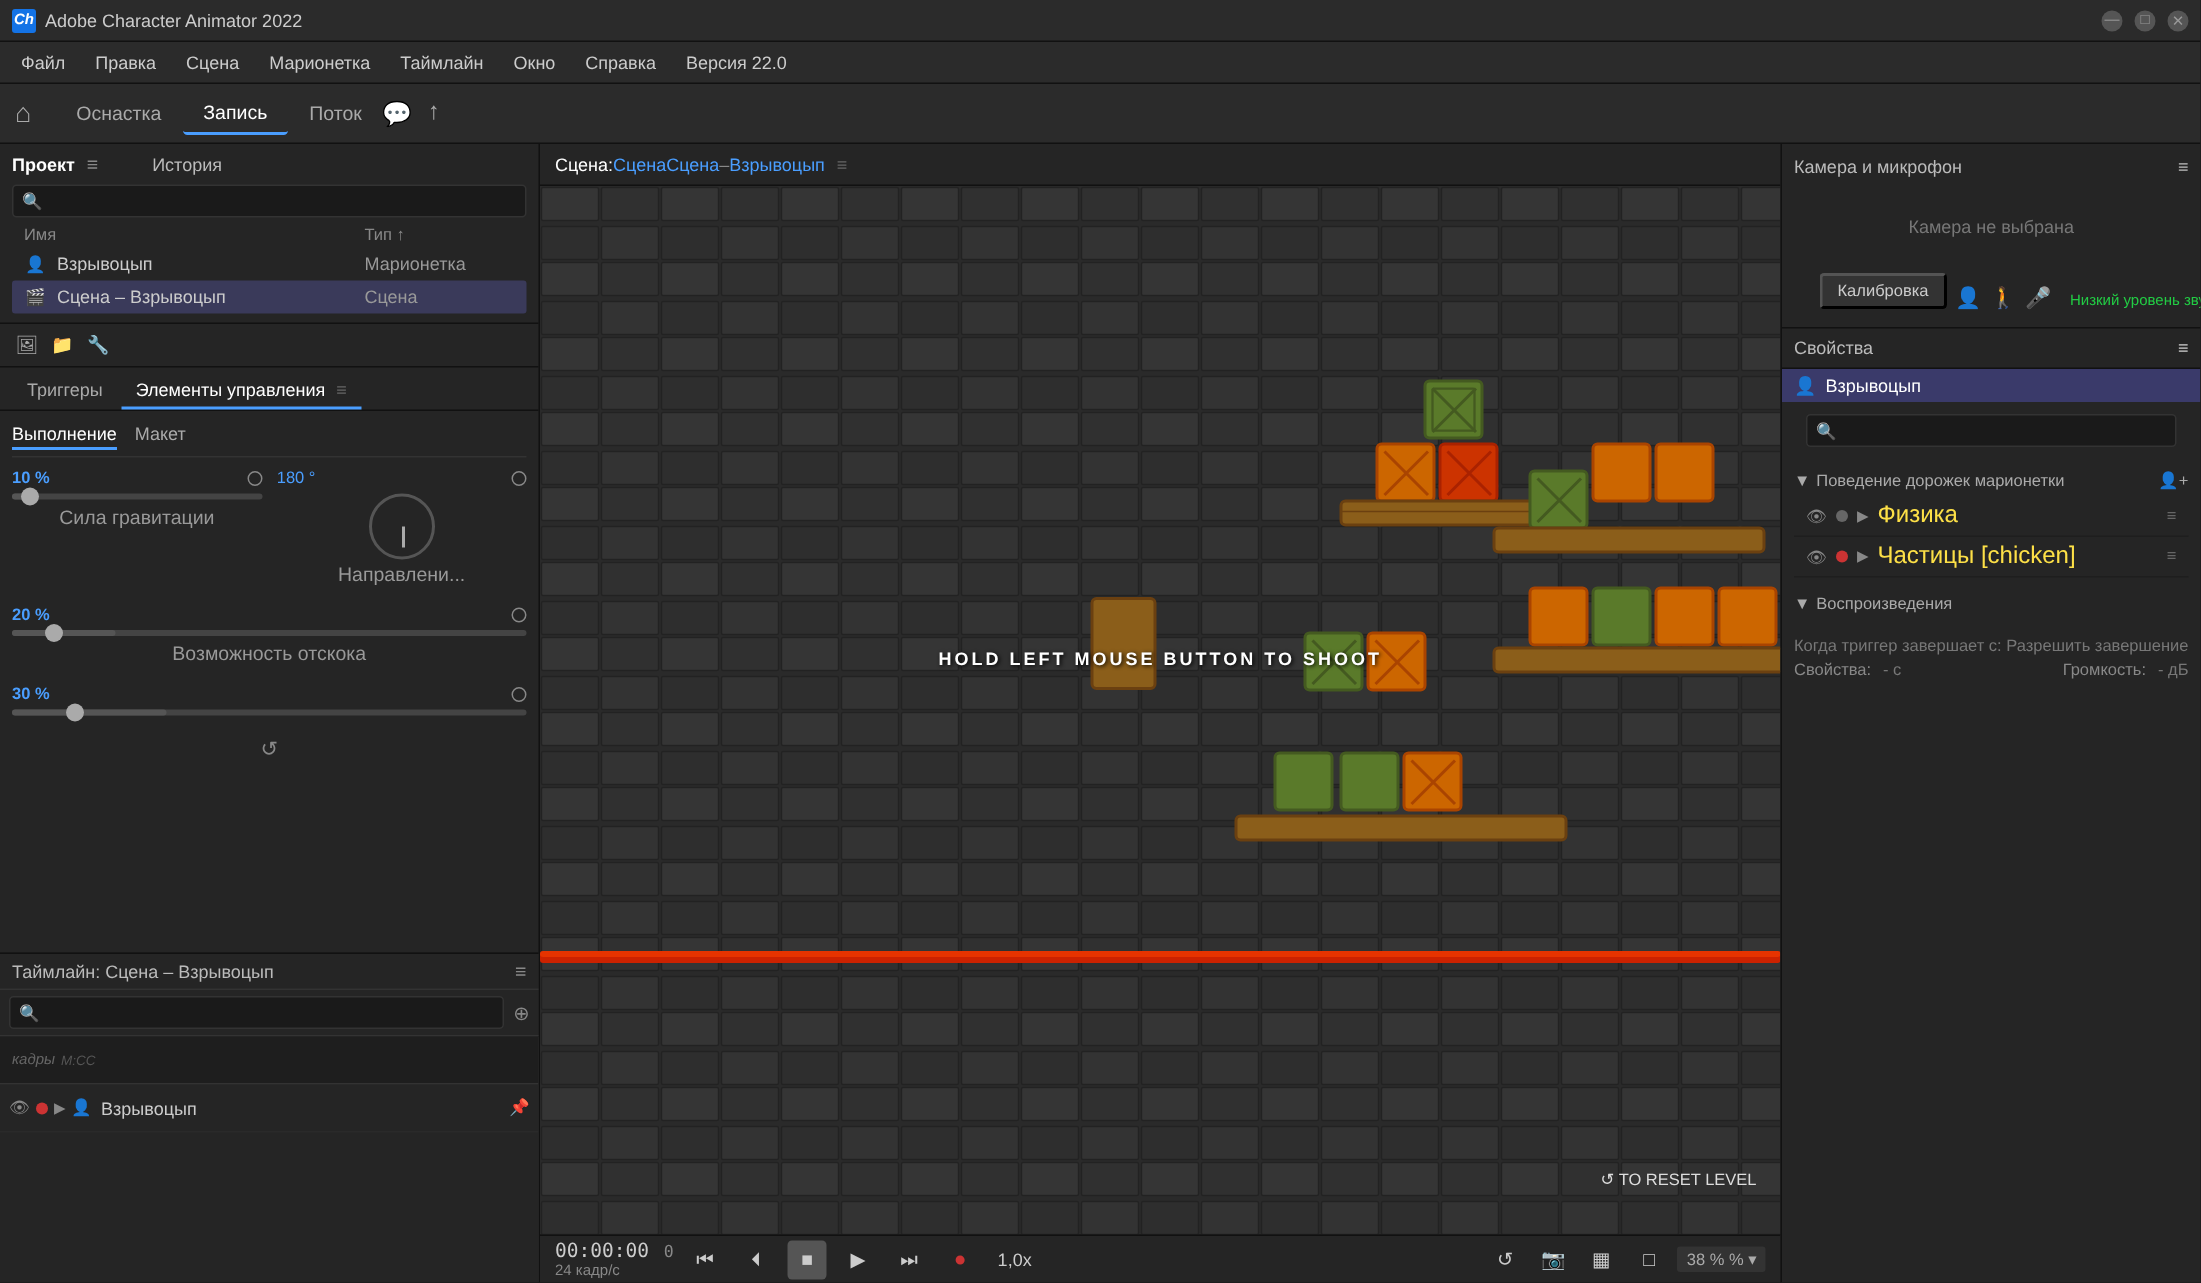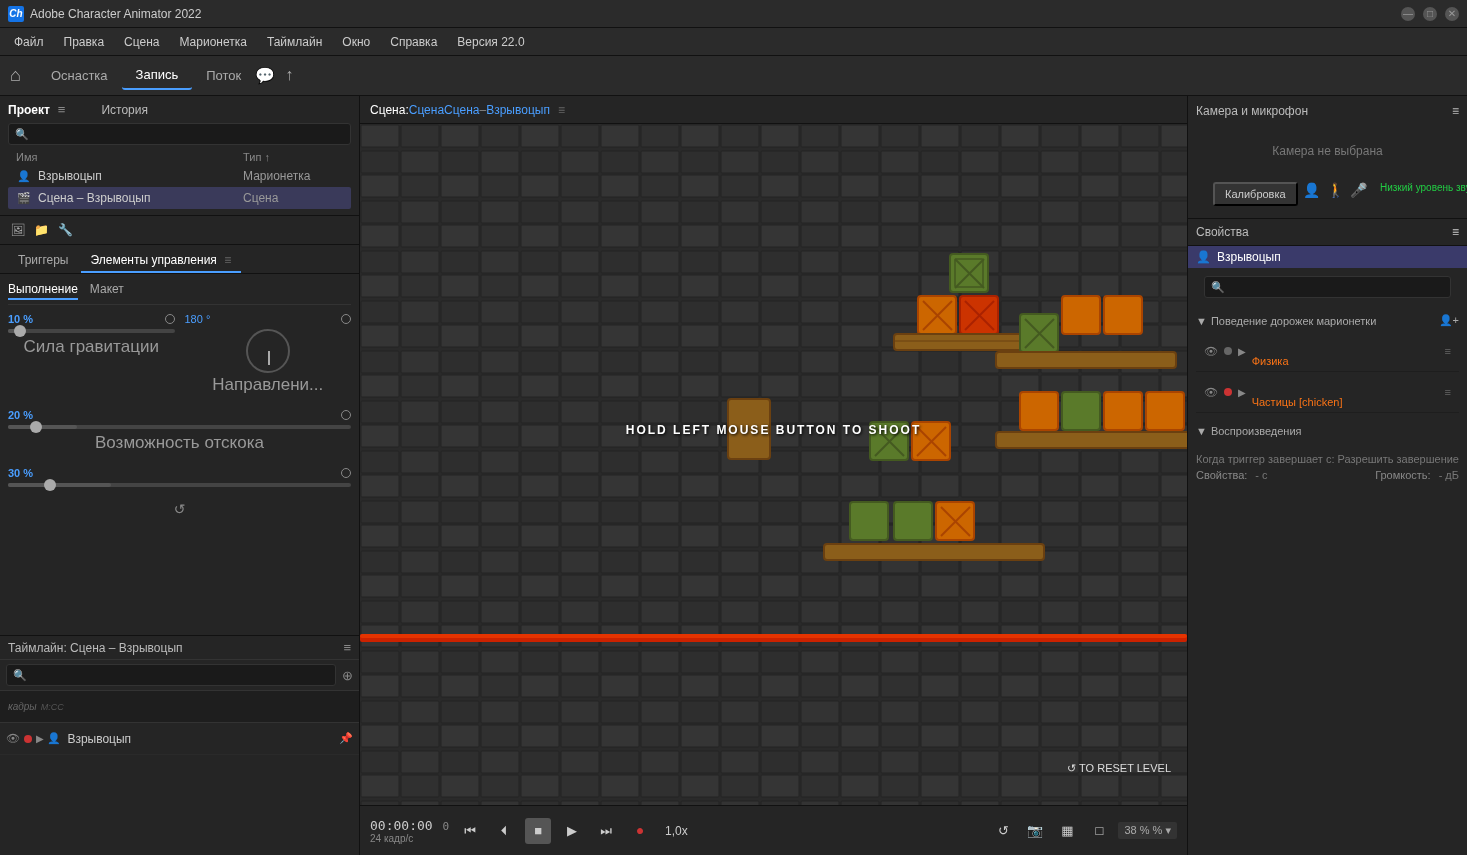--- a/index.html
+++ b/index.html
@@ -62,21 +62,21 @@
     .sub-tab.active { color: #fff; border-bottom: 2px solid #4a9eff; }
 
     .control-row { margin-bottom: 14px; }
     .control-label-row { display: flex; align-items: center; justify-content: space-between; margin-bottom: 4px; }
     .control-pct { color: #4a9eff; font-size: 11px; font-weight: bold; }
     .control-deg { color: #4a9eff; font-size: 11px; }
     .control-circle { width: 10px; height: 10px; border: 1.5px solid #888; border-radius: 50%; cursor: pointer; }
     .slider-track { width: 100%; height: 4px; background: #444; border-radius: 2px; position: relative; margin: 4px 0; }
     .slider-fill { height: 100%; background: #555; border-radius: 2px; }
     .slider-thumb { width: 12px; height: 12px; background: #aaa; border-radius: 50%; position: absolute; top: -4px; cursor: pointer; }
-    .control-name { font-size: 17px; color: #999; text-align: center; margin-top: 2px; }
+    .control-name { font-size: 13px; color: #999; text-align: center; margin-top: 2px; }
 
     .two-col { display: flex; gap: 10px; }
     .col-half { flex: 1; }
 
     .dial-container { display: flex; flex-direction: column; align-items: center; }
     .dial { width: 44px; height: 44px; border-radius: 50%; border: 2px solid #555; position: relative; display: flex; align-items: center; justify-content: center; }
     .dial-line { width: 2px; height: 14px; background: #aaa; transform-origin: bottom center; position: absolute; top: 4px; left: 50%; margin-left: -1px; }
 
     .reset-btn { display: flex; align-items: center; justify-content: center; margin-top: 6px; }
     .reset-icon { font-size: 14px; color: #888; cursor: pointer; }
@@ -98,38 +98,38 @@
     .timeline-bar { height: 20px; background: #00bcd4; border-radius: 2px; position: absolute; top: 6px; }
 
     
     #center-panel { flex: 1; display: flex; flex-direction: column; background: #1a1a1a; }
     .scene-header { display: flex; align-items: center; padding: 4px 10px; background: #252525; border-bottom: 1px solid #111; height: 28px; }
     .scene-label { font-size: 12px; color: #ffffff; }
     .scene-link { color: #4a9eff; cursor: pointer; }
     .viewport { flex: 1; background: #111; position: relative; overflow: hidden; }
 
     
-    .transport-bar { background: #252525; border-top: 1px solid #111; height: 50px; display: flex; align-items: center; padding: 0 10px; gap: 8px; flex-shrink: 0; }
+    .transport-bar { background: #252525; border-top: 1px solid #111; height: 32px; display: flex; align-items: center; padding: 0 10px; gap: 8px; flex-shrink: 0; }
     .time-display { font-size: 13px; color: #ccc; font-family: monospace; }
     .frame-display { font-size: 11px; color: #888; margin-left: 2px; }
     .fps-display { font-size: 10px; color: #888; }
     .transport-btn { width: 26px; height: 26px; display: flex; align-items: center; justify-content: center; background: transparent; border: none; color: #ccc; cursor: pointer; font-size: 13px; border-radius: 3px; }
     .stop-btn { background: #555; }
     .record-btn { color: #cc3333; }
     .speed-display { font-size: 12px; color: #ccc; margin: 0 4px; }
     .transport-right { margin-left: auto; display: flex; align-items: center; gap: 6px; }
     .zoom-display { font-size: 11px; color: #aaa; background: #333; padding: 2px 6px; border-radius: 2px; cursor: pointer; }
 
     
     #right-panel { width: 280px; background: #252525; border-left: 1px solid #111; display: flex; flex-direction: column; flex-shrink: 0; }
     .right-section { border-bottom: 1px solid #111; padding: 8px; }
     .right-section-title { font-size: 12px; color: #bbb; margin-bottom: 6px; display: flex; align-items: center; justify-content: space-between; }
     .camera-placeholder { color: #777; font-size: 12px; text-align: center; padding: 20px 0; }
 
-    .calibration-row { display: flex; align-items: flex-start; gap: 6px; padding: 4px 17px; }
+    .calibration-row { display: flex; align-items: flex-end; gap: 6px; padding: 4px 17px; }
     .calib-btn { padding: 4px 10px; background: #333; border-radius: 3px; font-size: 11px; color: #ccc; cursor: pointer; }
     .calib-icon { font-size: 14px; color: #aaa; cursor: pointer; }
     .level-indicator { flex: 1; height: 8px; background: #333; border-radius: 4px; overflow: hidden; }
     .level-bar { height: 100%; background: #22cc44; border-radius: 4px; width: 80%; }
     .level-text { font-size: 10px; color: #22cc44; white-space: nowrap; }
 
     .properties-header { display: flex; align-items: center; padding: 6px 8px; border-bottom: 1px solid #111; }
     .properties-title { font-size: 12px; color: #bbb; flex: 1; }
     .puppet-name-row { display: flex; align-items: center; padding: 4px 8px; background: #3a3a6a; }
     .puppet-icon { font-size: 12px; color: #aaa; margin-right: 6px; }
@@ -137,21 +137,21 @@
     .prop-search { margin: 4px 8px; background: #1a1a1a; border: 1px solid #333; border-radius: 3px; height: 22px; padding: 0 6px; color: #aaa; font-size: 11px; display: flex; align-items: center; }
     .prop-search input { background: transparent; border: none; outline: none; color: #aaa; font-size: 11px; width: 100%; }
 
     .behavior-section { padding: 4px 8px; }
     .behavior-header { font-size: 11px; color: #aaa; padding: 4px 0; display: flex; align-items: center; gap: 4px; }
     .behavior-row { display: flex; align-items: center; padding: 4px 8px; gap: 6px; border-bottom: 1px solid #1e1e1e; }
     .beh-eye { font-size: 11px; color: #888; cursor: pointer; }
     .beh-dot { width: 8px; height: 8px; border-radius: 50%; background: #cc3333; flex-shrink: 0; }
     .beh-dot.gray { background: #666; }
     .beh-arrow { font-size: 10px; color: #888; cursor: pointer; }
-    .beh-name { flex: 1; font-size: 11px; color: #f97316; margin-top: 20px; }
+    .beh-name { flex: 1; font-size: 16px; color: #fde047; }
     .beh-menu { font-size: 11px; color: #666; cursor: pointer; }
 
     .playback-section { padding: 4px 8px; }
     .playback-header { font-size: 11px; color: #aaa; padding: 4px 0; display: flex; align-items: center; gap: 4px; }
 
     .trigger-info { padding: 6px 8px; }
     .trigger-label { font-size: 11px; color: #777; }
     .trigger-row { display: flex; align-items: center; gap: 8px; padding: 2px 0; }
     .trigger-field { font-size: 11px; color: #888; }
     .trigger-value { font-size: 11px; color: #777; }

